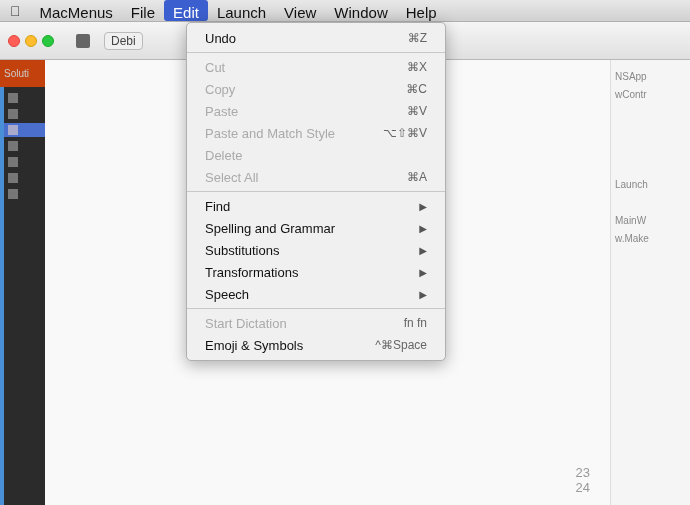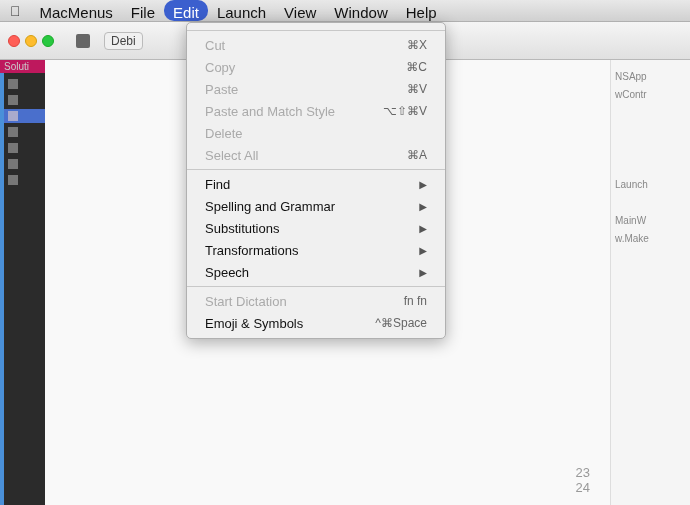--- a/index.html
+++ b/index.html
@@ -33,21 +33,21 @@
       font-size: 15px;
       color: #111;
       height: 100%;
       display: flex;
       align-items: flex-end;
       cursor: default;
     }
     .menubar-item.active {
       background: #3b5fce;
       color: white;
-      border-radius: 10px;
+      border-radius: 3px;
     }
 
     
     .toolbar {
       width: 100%;
       height: 38px;
       background: linear-gradient(to bottom, #f5f5f5, #e0e0e0);
       border-bottom: 1px solid #b8b8b8;
       display: flex;
       align-items: center;
@@ -91,24 +91,24 @@
 
     
     .sidebar {
       width: 45px;
       background: #2b2b2b;
       height: 100%;
       display: flex;
       flex-direction: column;
     }
     .sidebar-header {
-      background: #be185d;
+      background: #c2410c;
       color: #ccc;
       font-size: 10px;
-      padding: 1px 4px;
+      padding: 8px 4px;
       white-space: nowrap;
       overflow: hidden;
     }
     .sidebar-item-row {
       display: flex;
       align-items: center;
       padding: 2px 4px;
       color: #aaa;
       font-size: 10px;
     }
@@ -302,20 +302,24 @@
 
       <div class="line-numbers">
         <div>23</div>
         <div>24</div>
       </div>
     </div>
   </div>
 </div>
 
 <div class="dropdown-menu" id="dropdown">
+<div class="menu-item">
+      <span class="menu-item-label">Undo</span>
+      <span class="shortcut">⌘Z</span>
+    </div>
     <div class="menu-separator"></div>
     <div class="menu-item disabled">
       <span class="menu-item-label">Cut</span>
       <span class="shortcut">⌘X</span>
     </div>
     <div class="menu-item disabled">
       <span class="menu-item-label">Copy</span>
       <span class="shortcut">⌘C</span>
     </div>
     <div class="menu-item disabled">

